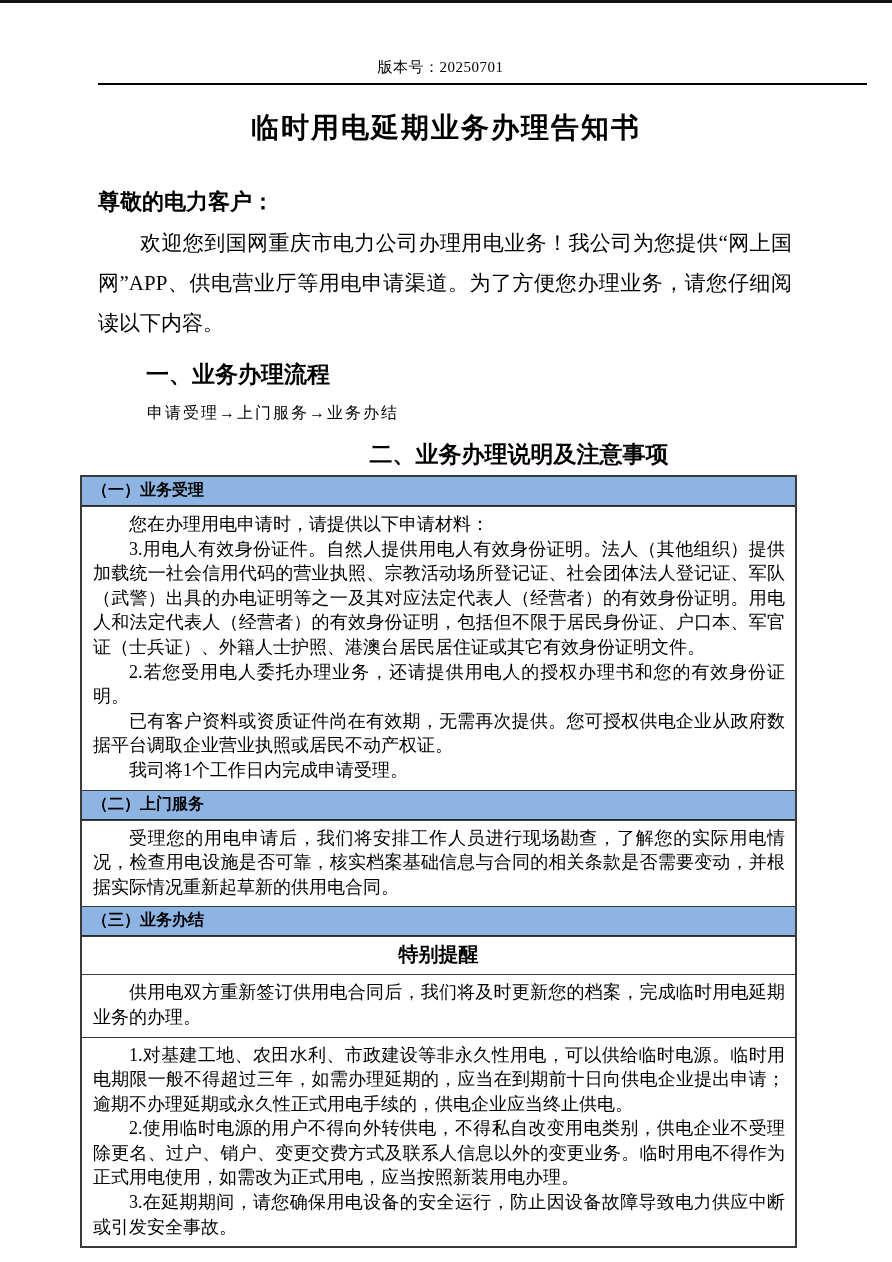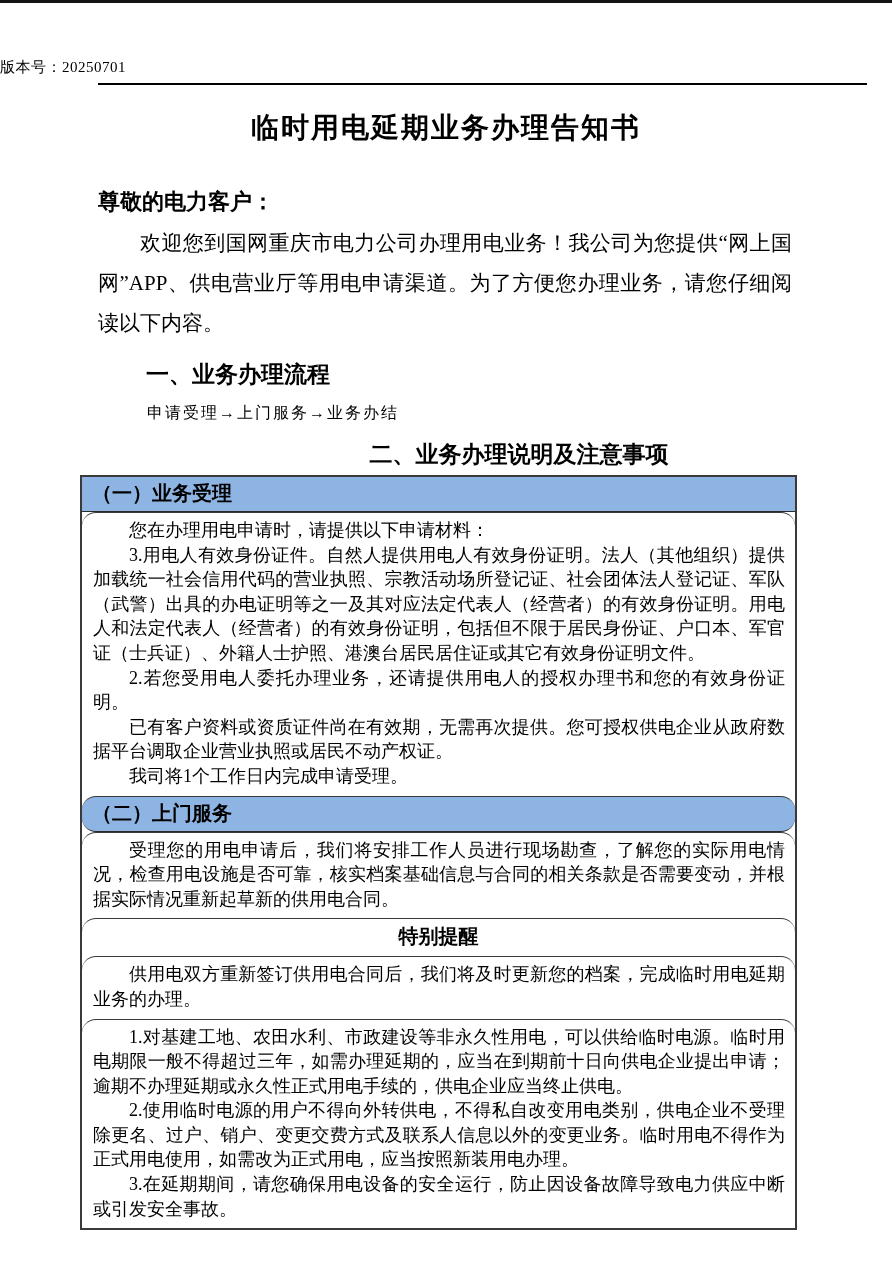--- a/index.html
+++ b/index.html
@@ -16,21 +16,21 @@
     overflow: hidden;
   }
   .top-edge {
     width: 892px;
     height: 3px;
     background: #121212;
   }
   .version {
     margin-top: 55px;
     padding-right: 11px;
-    text-align: left;
+    text-align: center;
     font-size: 15px;
     letter-spacing: 0.5px;
   }
   .header-rule {
     margin: 6px 25px 0 98px;
     border: 0;
     border-top: 2.5px solid #000;
     height: 0;
   }
   .doc-title {
@@ -73,26 +73,25 @@
     margin-left: 80px;
     width: 717px;
     box-sizing: border-box;
     border: 2px solid #3a3a3a;
   }
   .doc-table .row {
     box-sizing: border-box;
   }
   .doc-table .row + .row {
     border-top: 1.5px solid #3a3a3a;
-    border-radius: 14px;
   }
   .bar {
     background: #8db4e2;
     padding: 3px 10px 4px 10px;
-    font-size: 20px;
+    font-size: 16px;
     font-weight: 700;
     border-bottom: 1.5px solid #2a2a2a;
   }
   .cell {
     padding: 5px 10px 7px 11px;
     font-size: 18px;
     line-height: 24.6px;
   }
   .cell p {
     margin: 0;
@@ -136,20 +135,21 @@
     <p>2.若您受用电人委托办理业务，还请提供用电人的授权办理书和您的有效身份证明。</p>
     <p>已有客户资料或资质证件尚在有效期，无需再次提供。您可授权供电企业从政府数据平台调取企业营业执照或居民不动产权证。</p>
     <p>我司将1个工作日内完成申请受理。</p>
   </div>
 
   <div class="row bar">（二）上门服务</div>
   <div class="row cell">
     <p>受理您的用电申请后，我们将安排工作人员进行现场勘查，了解您的实际用电情况，检查用电设施是否可靠，核实档案基础信息与合同的相关条款是否需要变动，并根据实际情况重新起草新的供用电合同。</p>
   </div>
 
+  <div class="row bar">（三）业务办结</div>
   <div class="row special-head">特别提醒</div>
 
   <div class="row cell">
     <p>供用电双方重新签订供用电合同后，我们将及时更新您的档案，完成临时用电延期业务的办理。</p>
   </div>
   <div class="row cell">
     <p>1.对基建工地、农田水利、市政建设等非永久性用电，可以供给临时电源。临时用电期限一般不得超过三年，如需办理延期的，应当在到期前十日向供电企业提出申请；逾期不办理延期或永久性正式用电手续的，供电企业应当终止供电。</p>
     <p>2.使用临时电源的用户不得向外转供电，不得私自改变用电类别，供电企业不受理除更名、过户、销户、变更交费方式及联系人信息以外的变更业务。临时用电不得作为正式用电使用，如需改为正式用电，应当按照新装用电办理。</p>
     <p>3.在延期期间，请您确保用电设备的安全运行，防止因设备故障导致电力供应中断或引发安全事故。</p>
 

